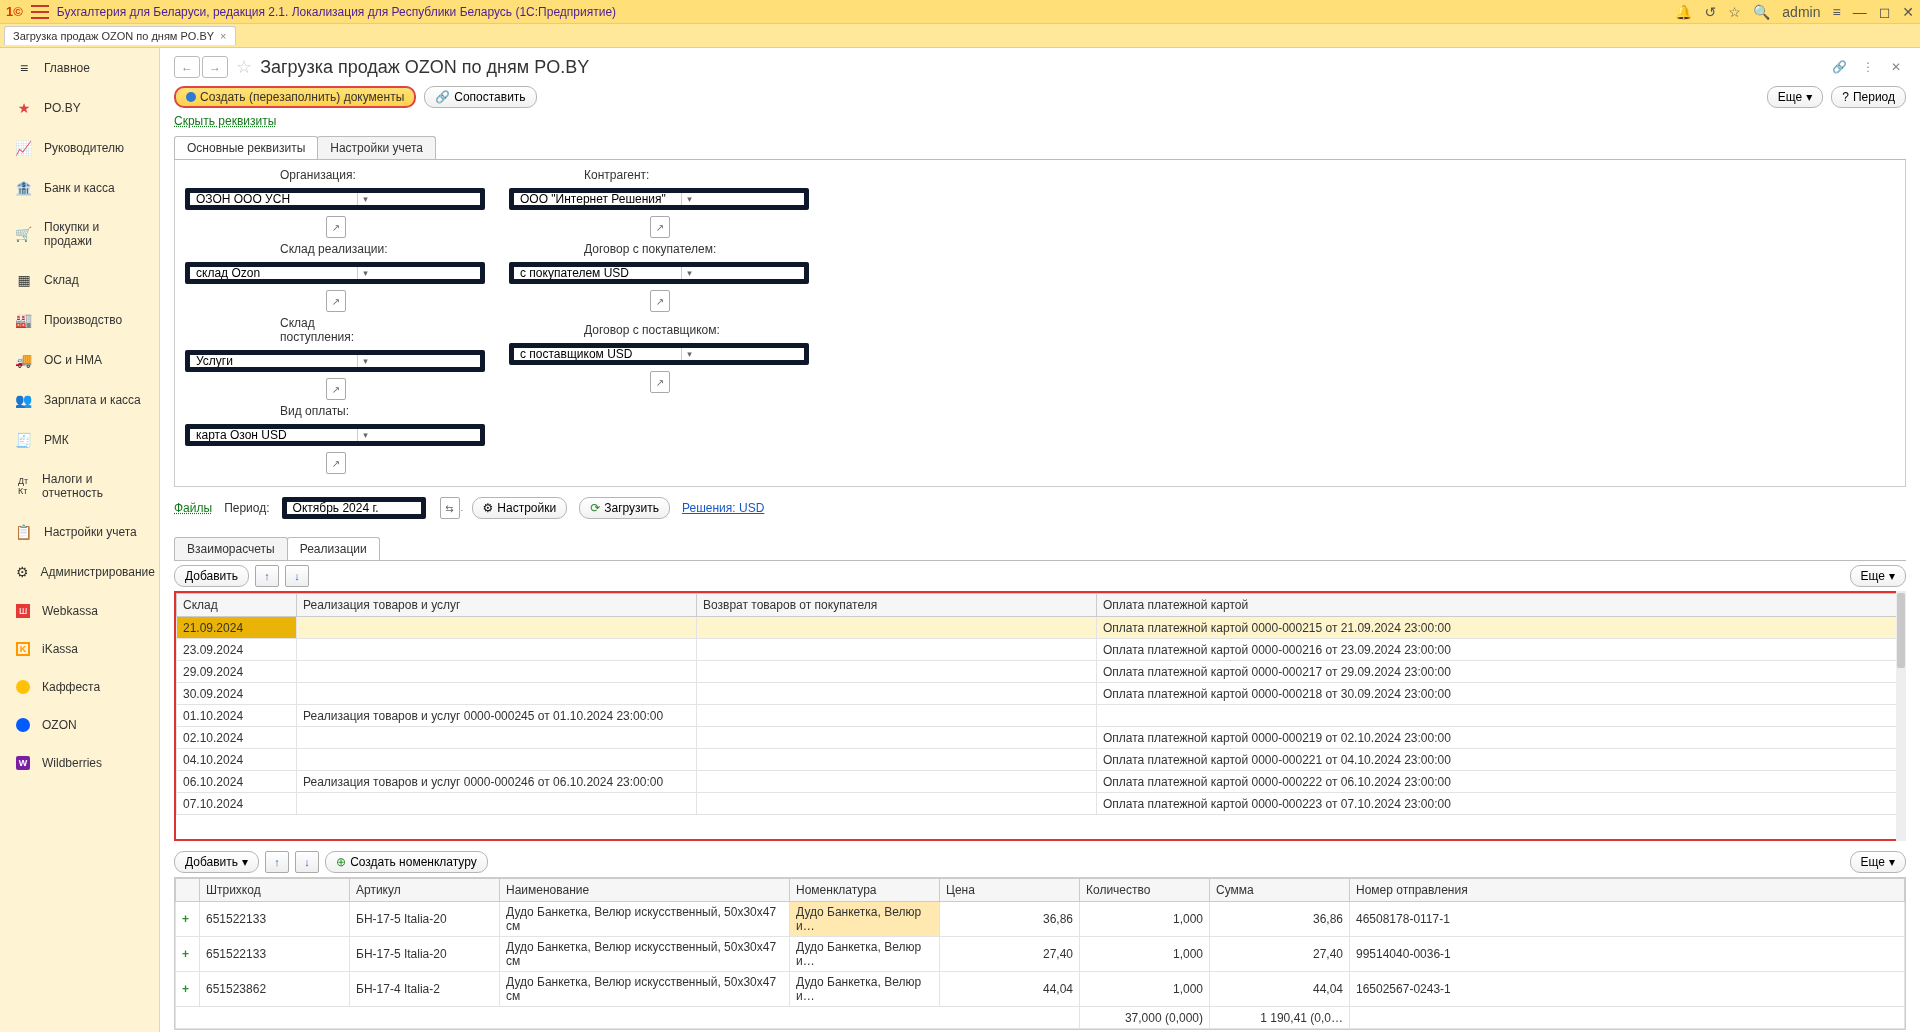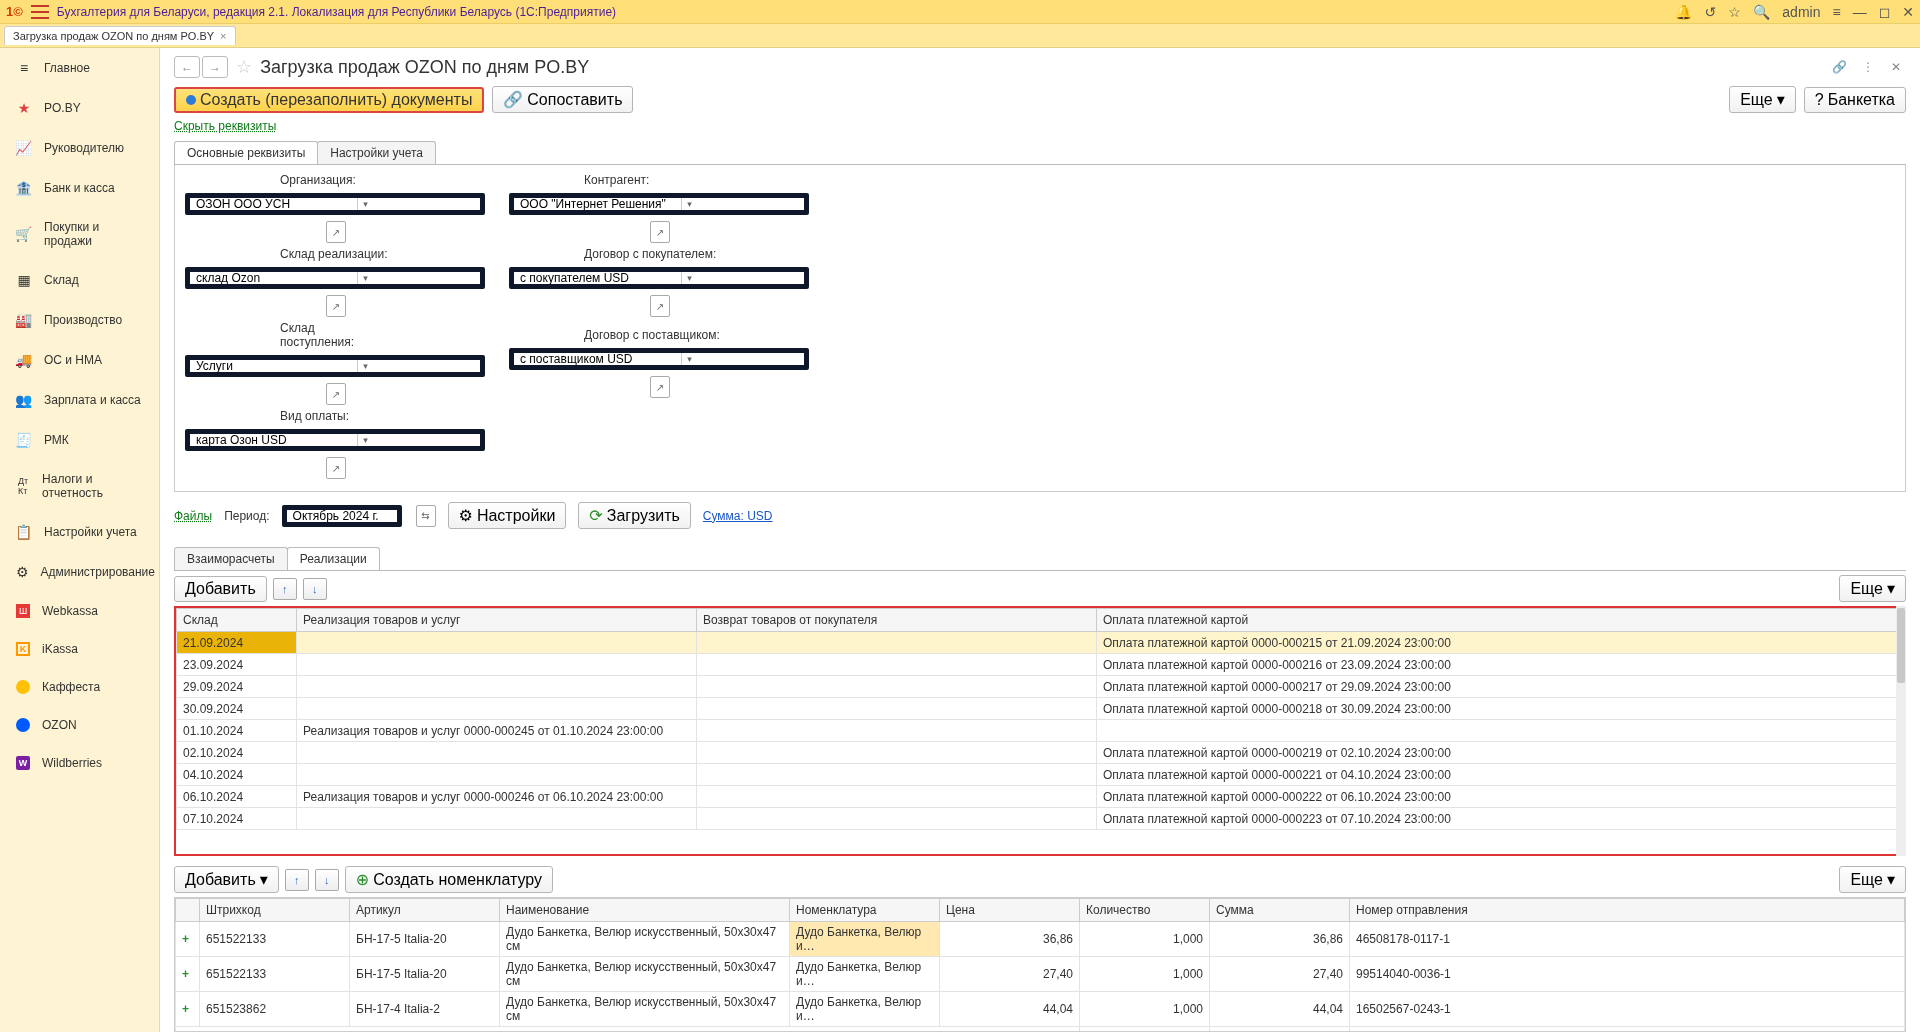--- a/index.html
+++ b/index.html
@@ -35,21 +35,21 @@
 .header-row { display: flex; align-items: center; gap: 8px; margin-bottom: 8px; }
 .nav-arrows { display: flex; gap: 2px; }
 .nav-btn { width: 26px; height: 22px; border: 1px solid #bbb; background: #fff; border-radius: 3px; cursor: pointer; display:flex; align-items:center; justify-content:center; color:#888; }
 .star { color: #ccc; font-size: 18px; cursor: pointer; }
 .page-title { font-size: 18px; font-weight: normal; color: #333; }
 .header-right { margin-left: auto; display:flex; gap:8px; align-items:center; }
 .icon-btn { width:20px; height:20px; cursor:pointer; color:#888; display:flex; align-items:center; justify-content:center; }
 
 
 .action-bar { display: flex; gap: 8px; align-items: center; margin-bottom: 6px; }
-.btn { border: 1px solid #b5b5b5; background: linear-gradient(#fff,#f1f1f1); padding: 3px 10px; border-radius: 3px; cursor: pointer; font-size: 16px; display:flex; align-items:center; gap:4px; }
+.btn { border: 1px solid #b5b5b5; background: linear-gradient(#fff,#f1f1f1); padding: 3px 10px; border-radius: 10px; cursor: pointer; font-size: 12px; display:flex; align-items:center; gap:4px; }
 .btn-primary { border: 2px solid #d44; background: linear-gradient(#ffe27a,#ffd24a); color:#333; font-weight: normal; padding: 2px 10px; }
 .btn-primary .dot { width:10px;height:10px;background:#2e7bd6;border-radius:50%; display:inline-block;}
 .spacer { flex: 1; }
 
 .link { color: #117a1a; text-decoration: underline dotted; cursor: pointer; }
 .link-blue { color: #1b57c2; text-decoration: underline; cursor:pointer; }
 
 
 .tabset { display:flex; border-bottom: 1px solid #bbb; margin-top:8px; }
 .tabset .t { padding: 4px 12px; border:1px solid #bbb; border-bottom:none; background:#f4f4f4; cursor:pointer; font-size:12px; border-radius:3px 3px 0 0; margin-right:-1px;}
@@ -228,21 +228,21 @@
           <span>🔗</span>
           <span>Сопоставить</span>
         </button>
       <div class="spacer"></div>
       <button class="btn">
           <span>Еще</span> 
           <span>▾</span>
         </button>
       <button class="btn">
           <span>?</span> 
-          <span>Банкетка</span>
+          <span>Период</span>
         </button>
     </div>
 
     <span class="link">Скрыть реквизиты</span>
 
     <div class="tabset">
       <div class="t active">Основные реквизиты</div>
       <div class="t">Настройки учета</div>
     </div>
 
@@ -309,34 +309,34 @@
               <span class="dd">▾</span>
             </div>
           <div class="ext-btn">↗</div>
         </div>
       </div>
     </div>
 
     <div class="period-row">
       <span class="link">Файлы</span>
       <span>Период:</span>
-      <div class="input-combo" style="width:120px">
+      <div class="input-combo" style="width:144px">
           <input value="Октябрь 2024 г." style="">
           <span class="dd">…</span>
         </div>
       <div class="ext-btn">⇆</div>
       <button class="btn">
           <span>⚙</span>
           <span>Настройки</span>
         </button>
       <button class="btn">
           <span style="color:#2a8f2a">⟳</span>
           <span>Загрузить</span>
         </button>
-      <span class="link-blue">Сумма: USD</span>
+      <span class="link-blue">Решения: USD</span>
     </div>
 
     <div class="tabset">
       <div class="t">Взаиморасчеты</div>
       <div class="t active">Реализации</div>
     </div>
 
     <div class="table-toolbar">
       <button class="btn">Добавить</button>
       <div class="small-btn">↑</div>

